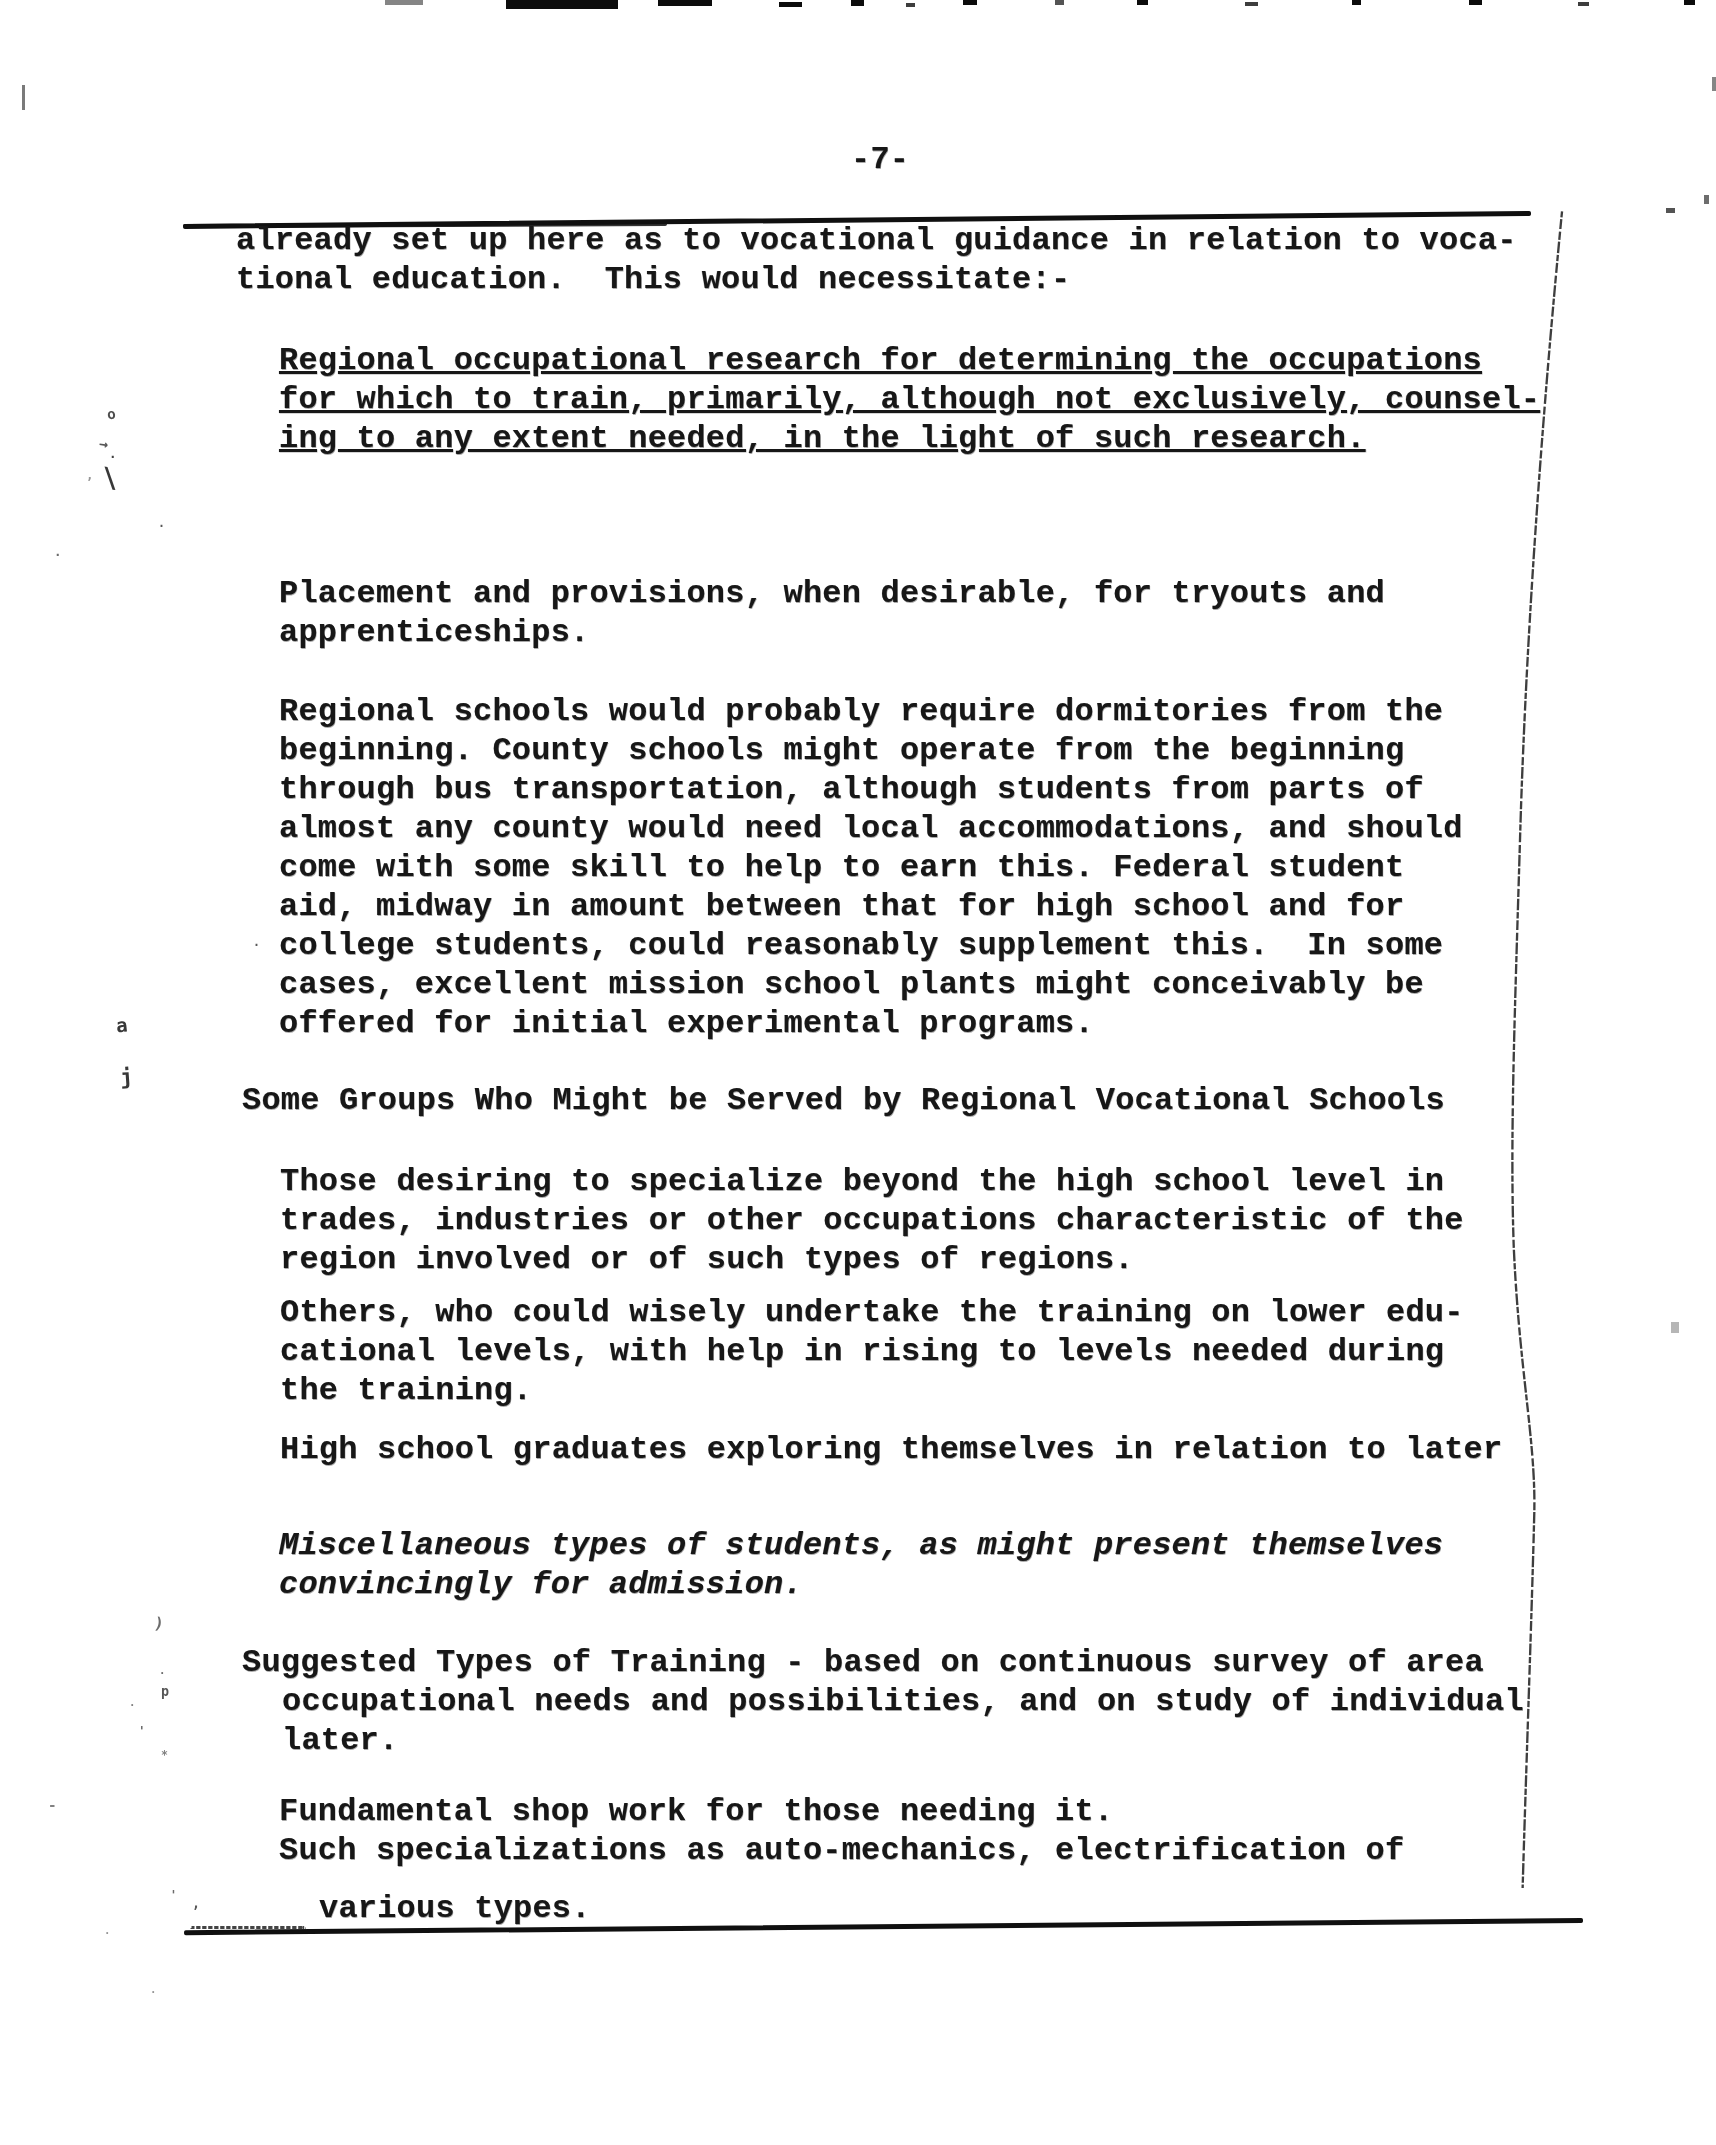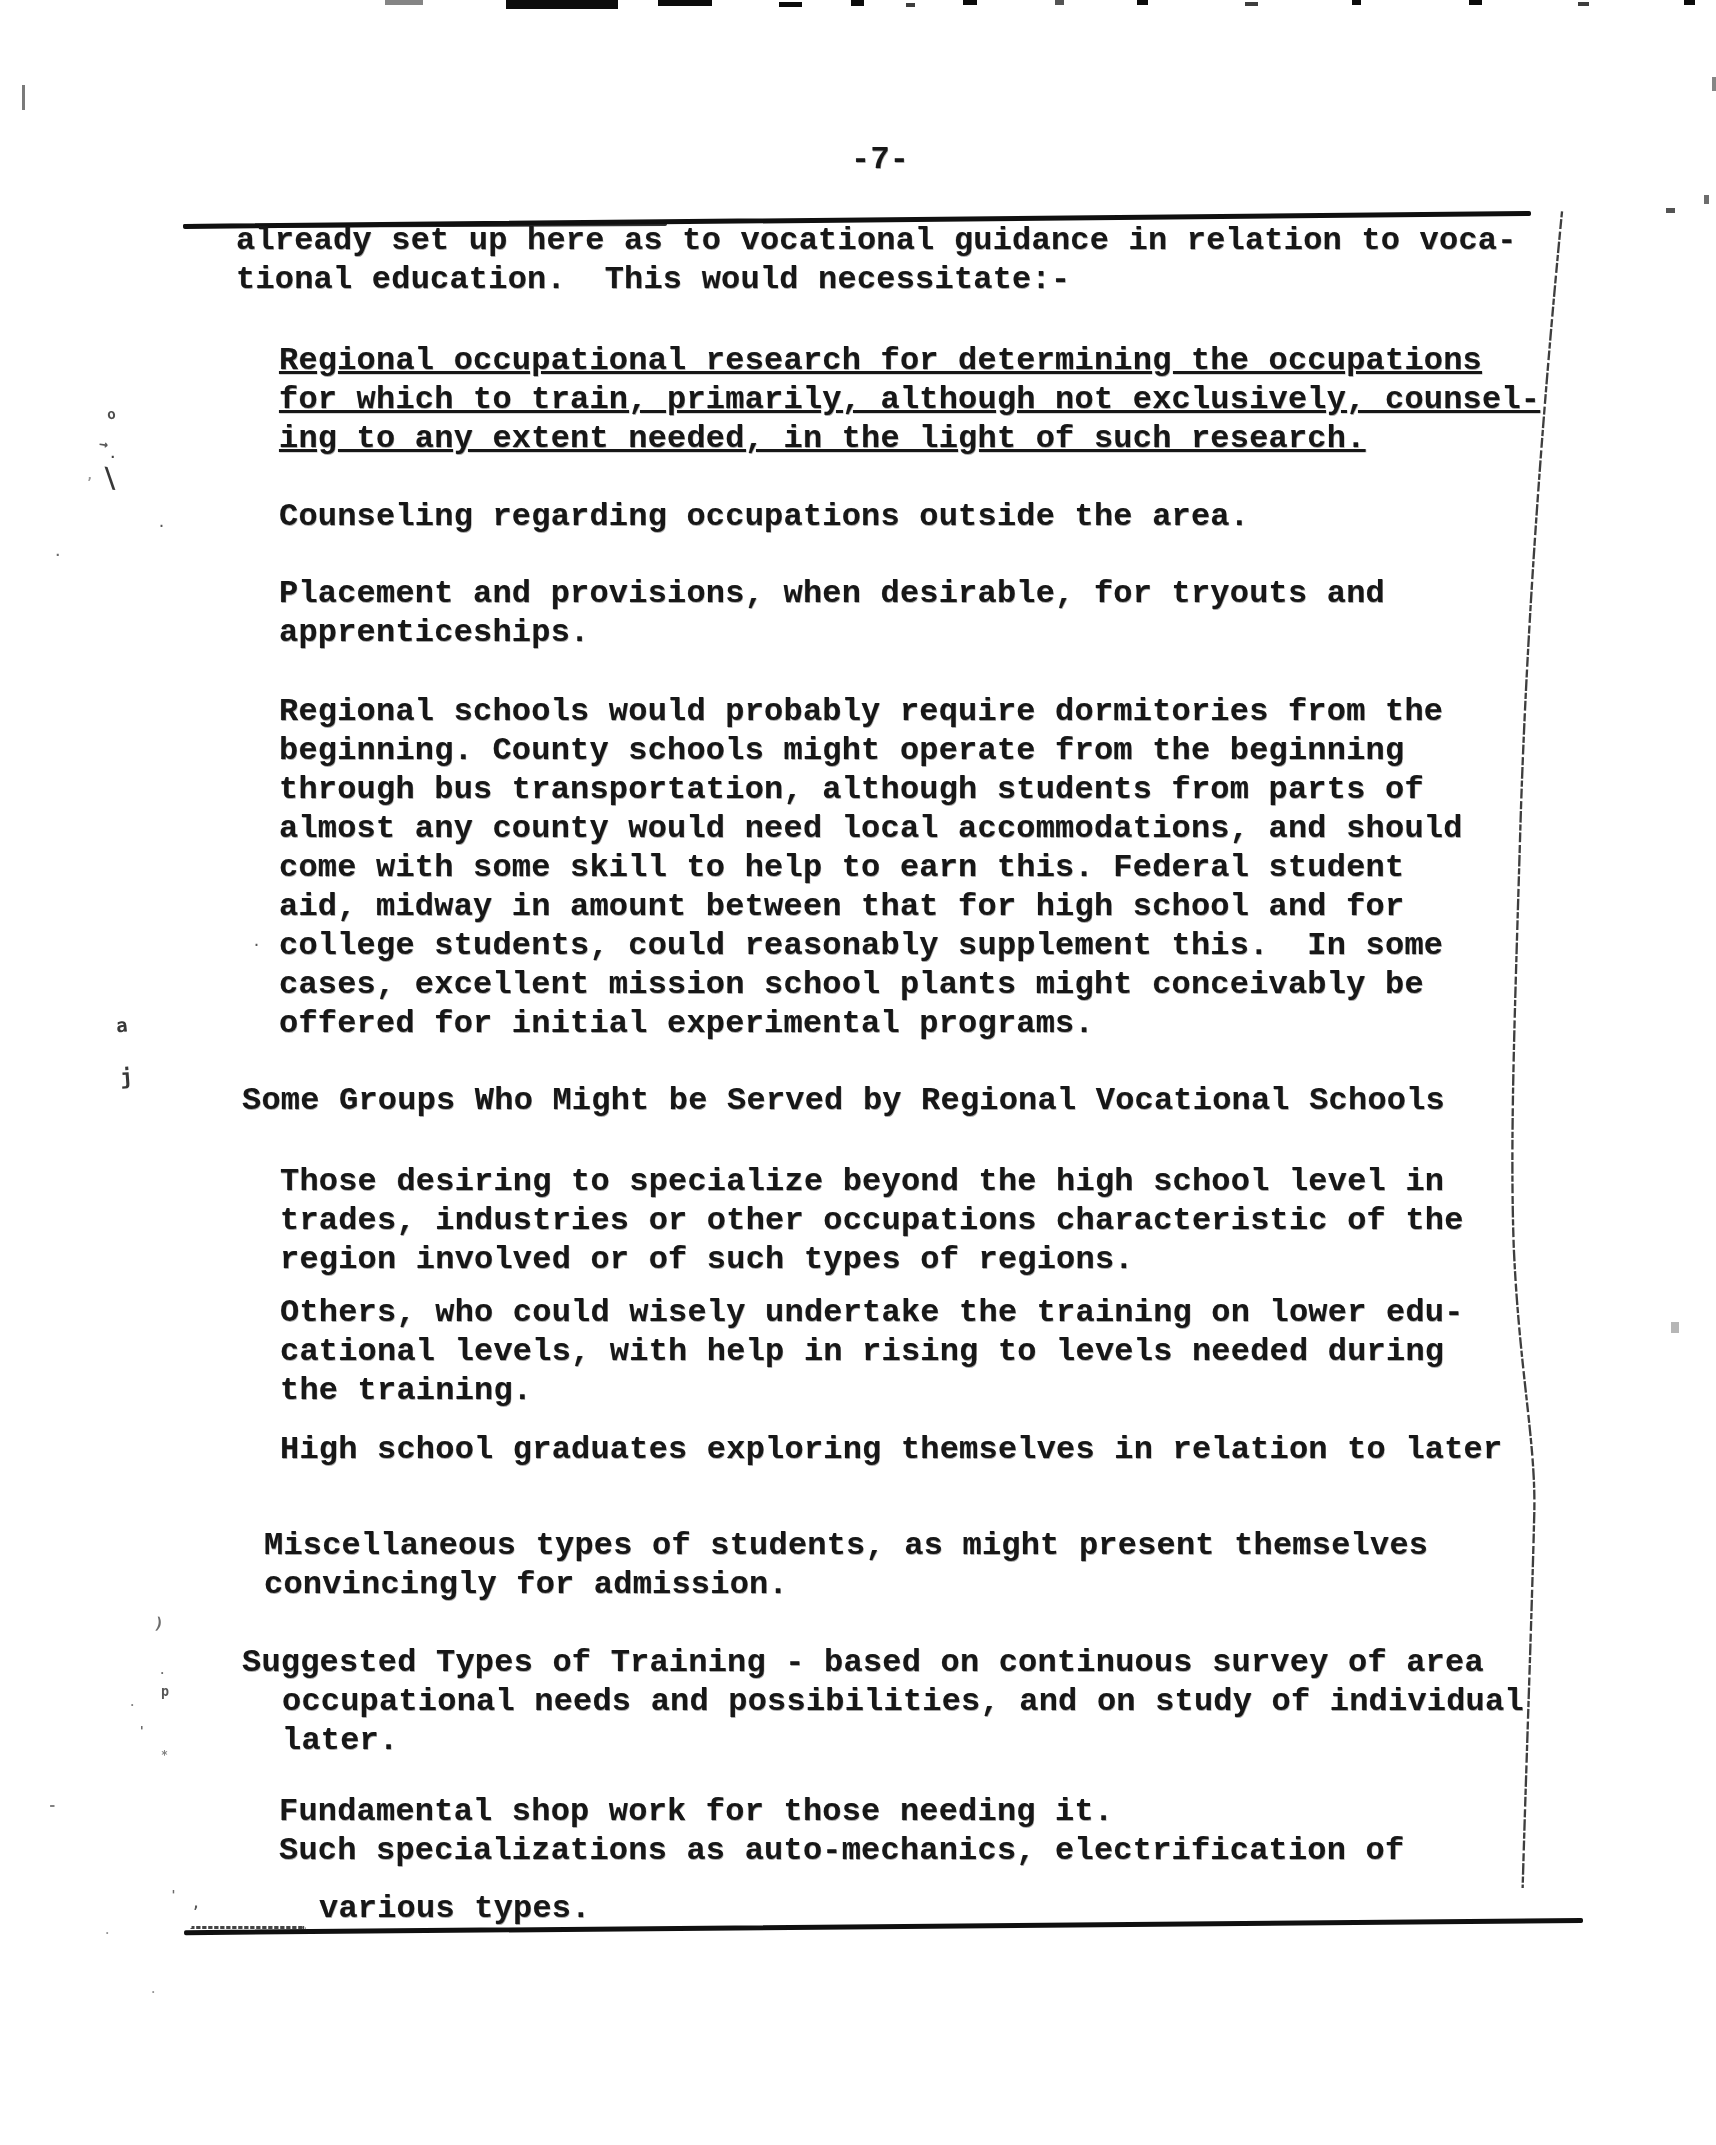--- a/index.html
+++ b/index.html
@@ -71,23 +71,20 @@
 
   <div class="para" style="left:236px;top:221px;">
       <div class="line">already set up here as to vocational guidance in relation to voca-</div>
       <div class="line">tional education.  This would necessitate:-</div>
     </div>
   <div class="para" style="left:279px;top:341px;text-decoration:underline;">
       <div class="line">Regional occupational research for determining the occupations</div>
       <div class="line">for which to train, primarily, although not exclusively, counsel-</div>
       <div class="line">ing to any extent needed, in the light of such research.</div>
     </div>
-  <div class="para" style="left:279px;top:497px;">
-      <div class="line">Counseling regarding occupations outside the area.</div>
-    </div>
   <div class="para" style="left:279px;top:574px;">
       <div class="line">Placement and provisions, when desirable, for tryouts and</div>
       <div class="line">apprenticeships.</div>
     </div>
   <div class="para" style="left:279px;top:692px;">
       <div class="line">Regional schools would probably require dormitories from the</div>
       <div class="line">beginning. County schools might operate from the beginning</div>
       <div class="line">through bus transportation, although students from parts of</div>
       <div class="line">almost any county would need local accommodations, and should</div>
       <div class="line">come with some skill to help to earn this. Federal student</div>
@@ -105,21 +102,21 @@
       <div class="line">region involved or of such types of regions.</div>
     </div>
   <div class="para" style="left:280px;top:1293px;">
       <div class="line">Others, who could wisely undertake the training on lower edu-</div>
       <div class="line">cational levels, with help in rising to levels needed during</div>
       <div class="line">the training.</div>
     </div>
   <div class="para" style="left:280px;top:1430px;">
       <div class="line">High school graduates exploring themselves in relation to later</div>
     </div>
-  <div class="para" style="left:264px;top:1526px;">
+  <div class="para" style="left:279px;top:1526px;font-style:italic;">
       <div class="line">Miscellaneous types of students, as might present themselves</div>
       <div class="line">convincingly for admission.</div>
     </div>
   <div class="para hang" style="left:242px;top:1643px;">
       <div class="line">Suggested Types of Training - based on continuous survey of area</div>
       <div class="line">occupational needs and possibilities, and on study of individual</div>
       <div class="line">later.</div>
     </div>
   <div class="para" style="left:279px;top:1792px;">
       <div class="line">Fundamental shop work for those needing it.</div>

